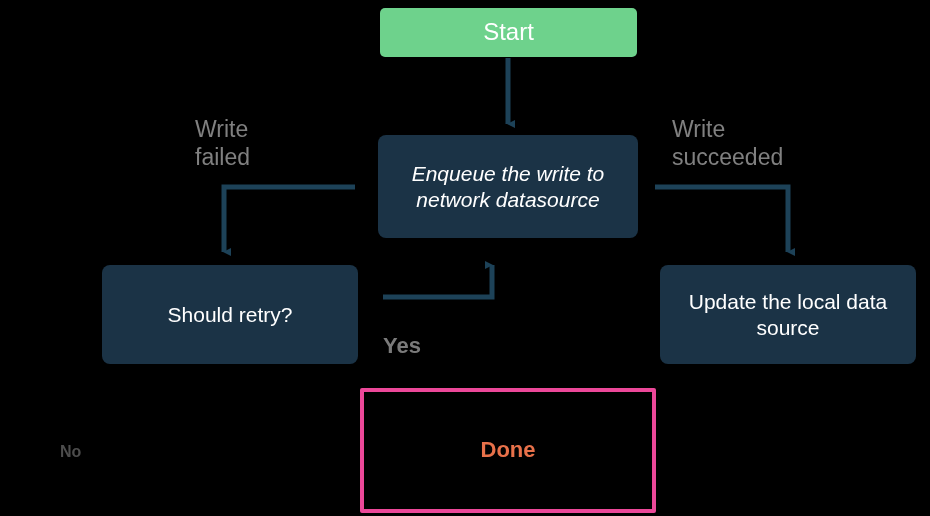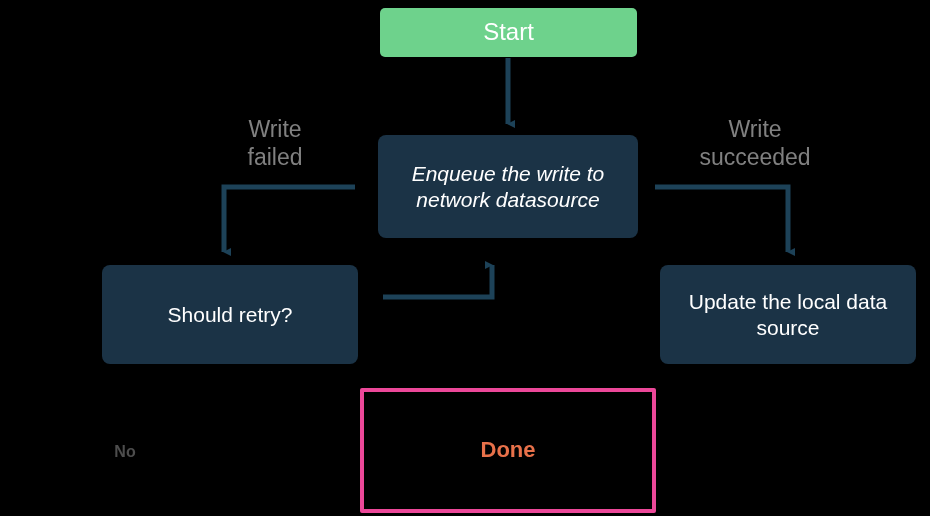--- a/index.html
+++ b/index.html
@@ -78,21 +78,20 @@
     background: transparent;
     border: 4px solid #ec4899;
     border-radius: 2px;
     color: #e8714a;
     font-size: 22px;
     font-weight: bold;
   }
   .edge-label {
     position: absolute;
     color: #808080;
-    text-align: center;
     line-height: 1.22;
     white-space: pre-line;
   }
   .label-write-failed {
     left: 195px;
     top: 115px;
     width: 160px;
     font-size: 23px;
   }
   .label-write-succeeded {
@@ -167,16 +166,17 @@
   <div class="node node-update-local">Update the local data source</div>
 
   <div class="node node-done">Done</div>
 
   <div class="edge-label label-write-failed">Write
 failed</div>
 
   <div class="edge-label label-write-succeeded">Write
 succeeded</div>
 
+  <div class="edge-label label-yes">Yes</div>
 
   <div class="edge-label label-no">No</div>
 
 </div>
 
 </body></html>

